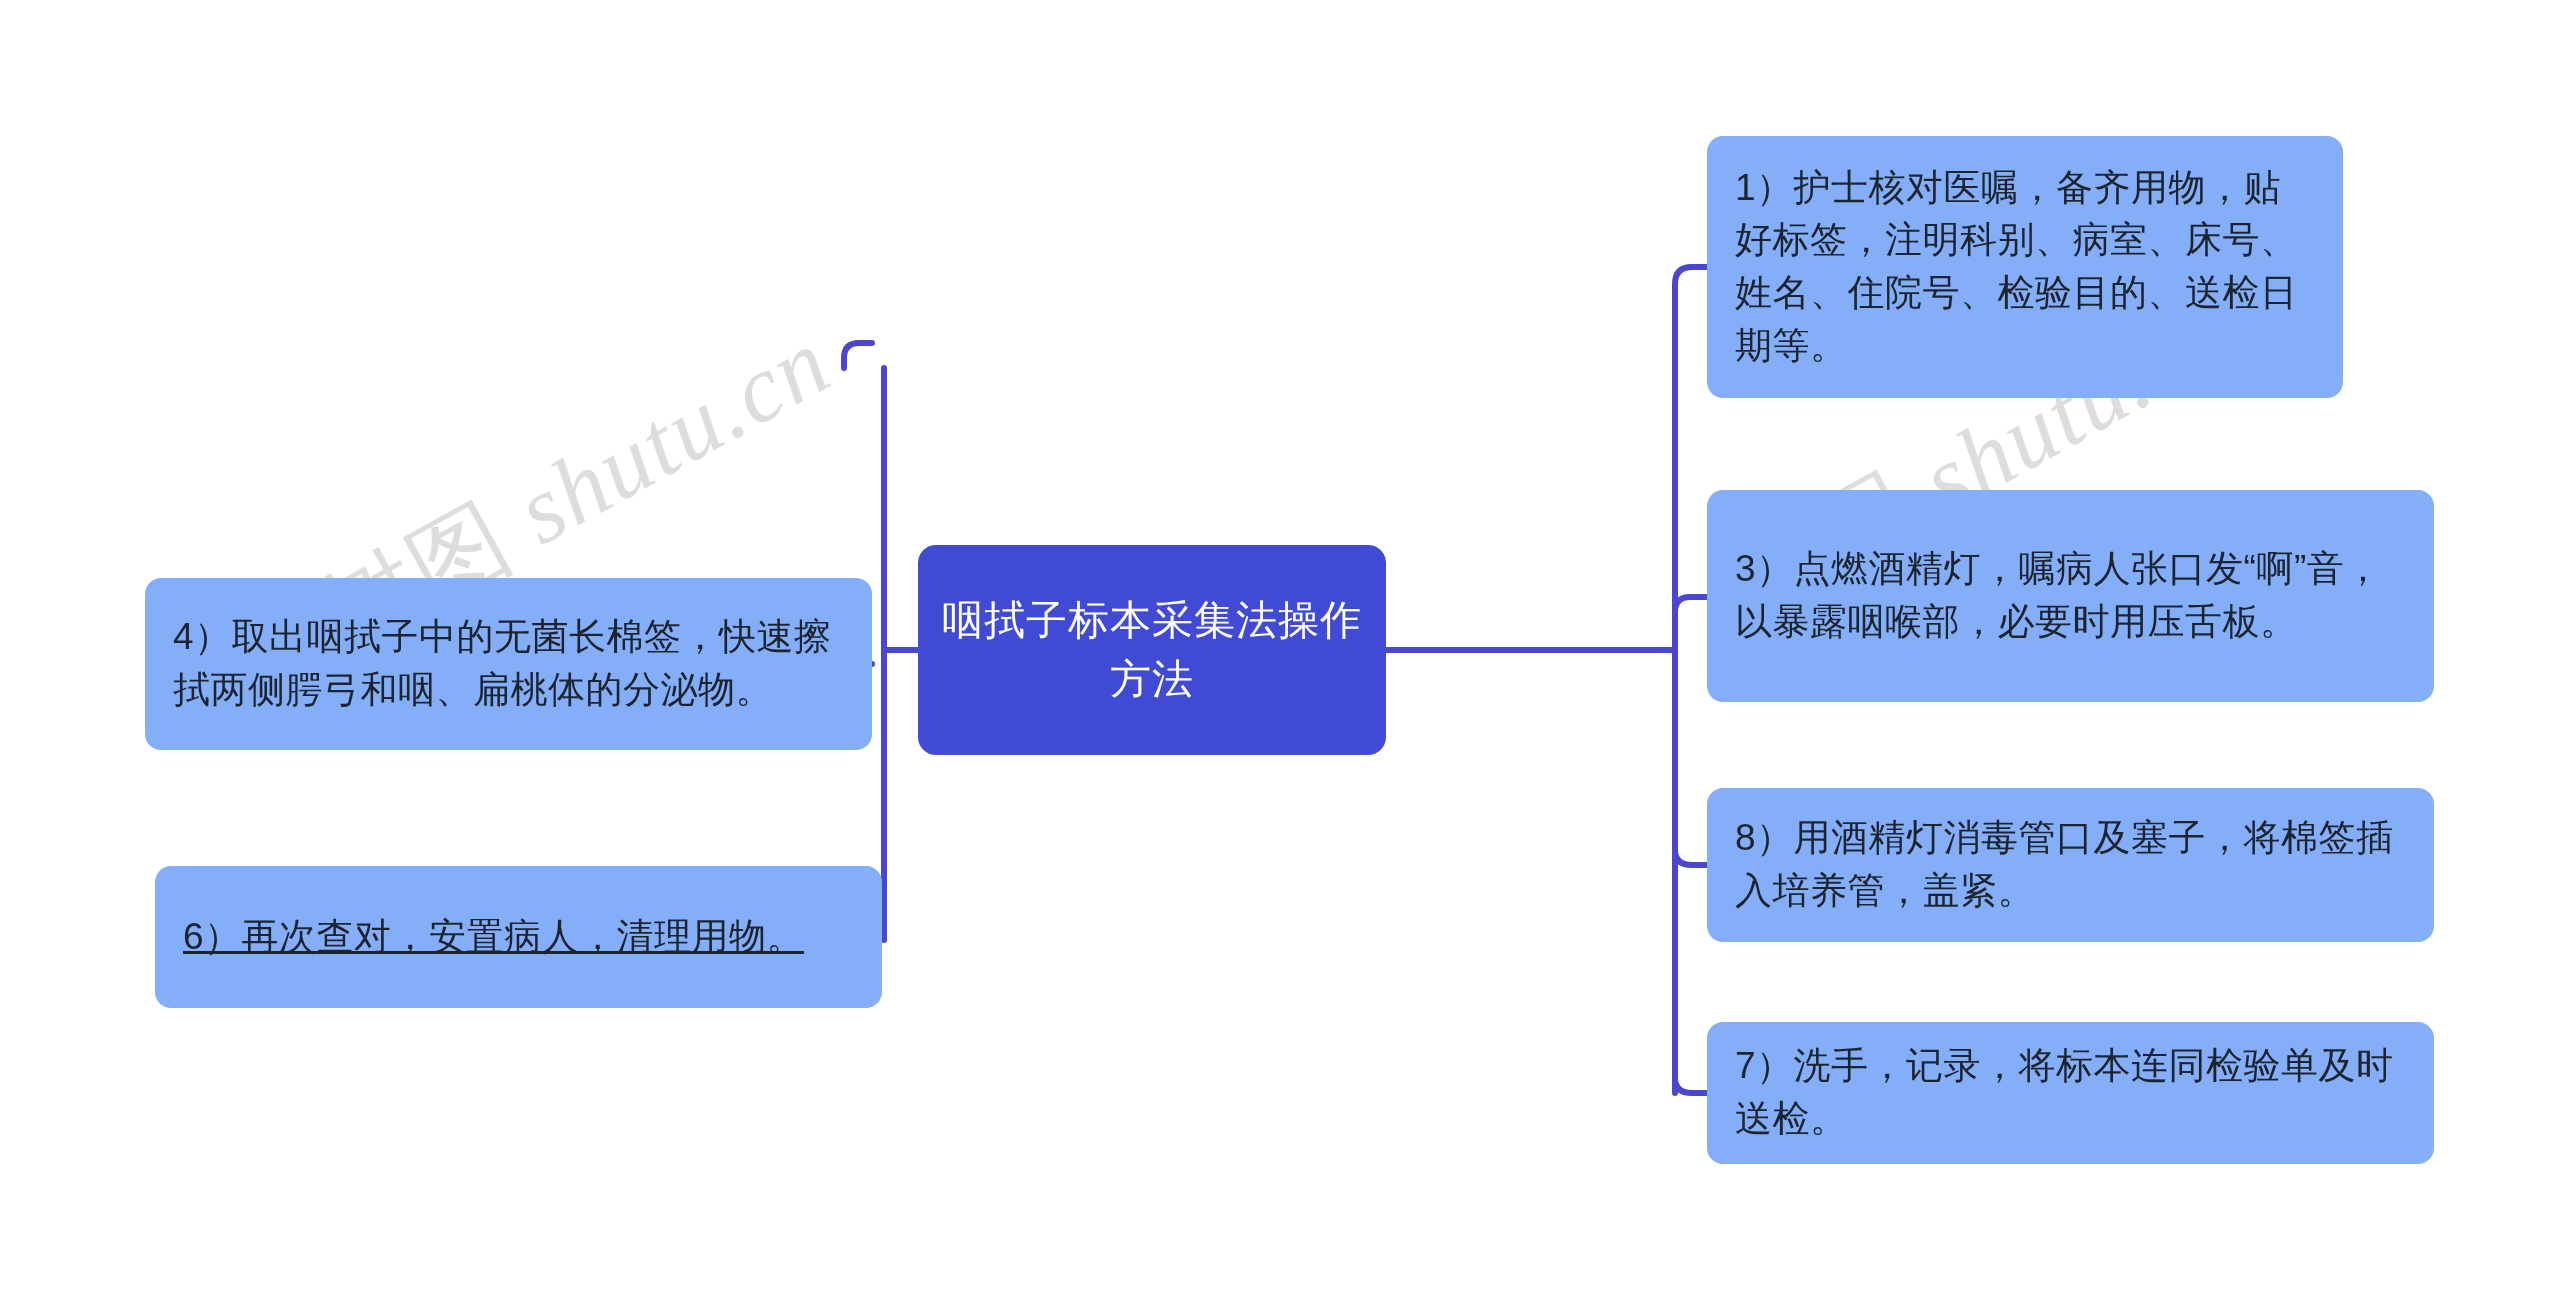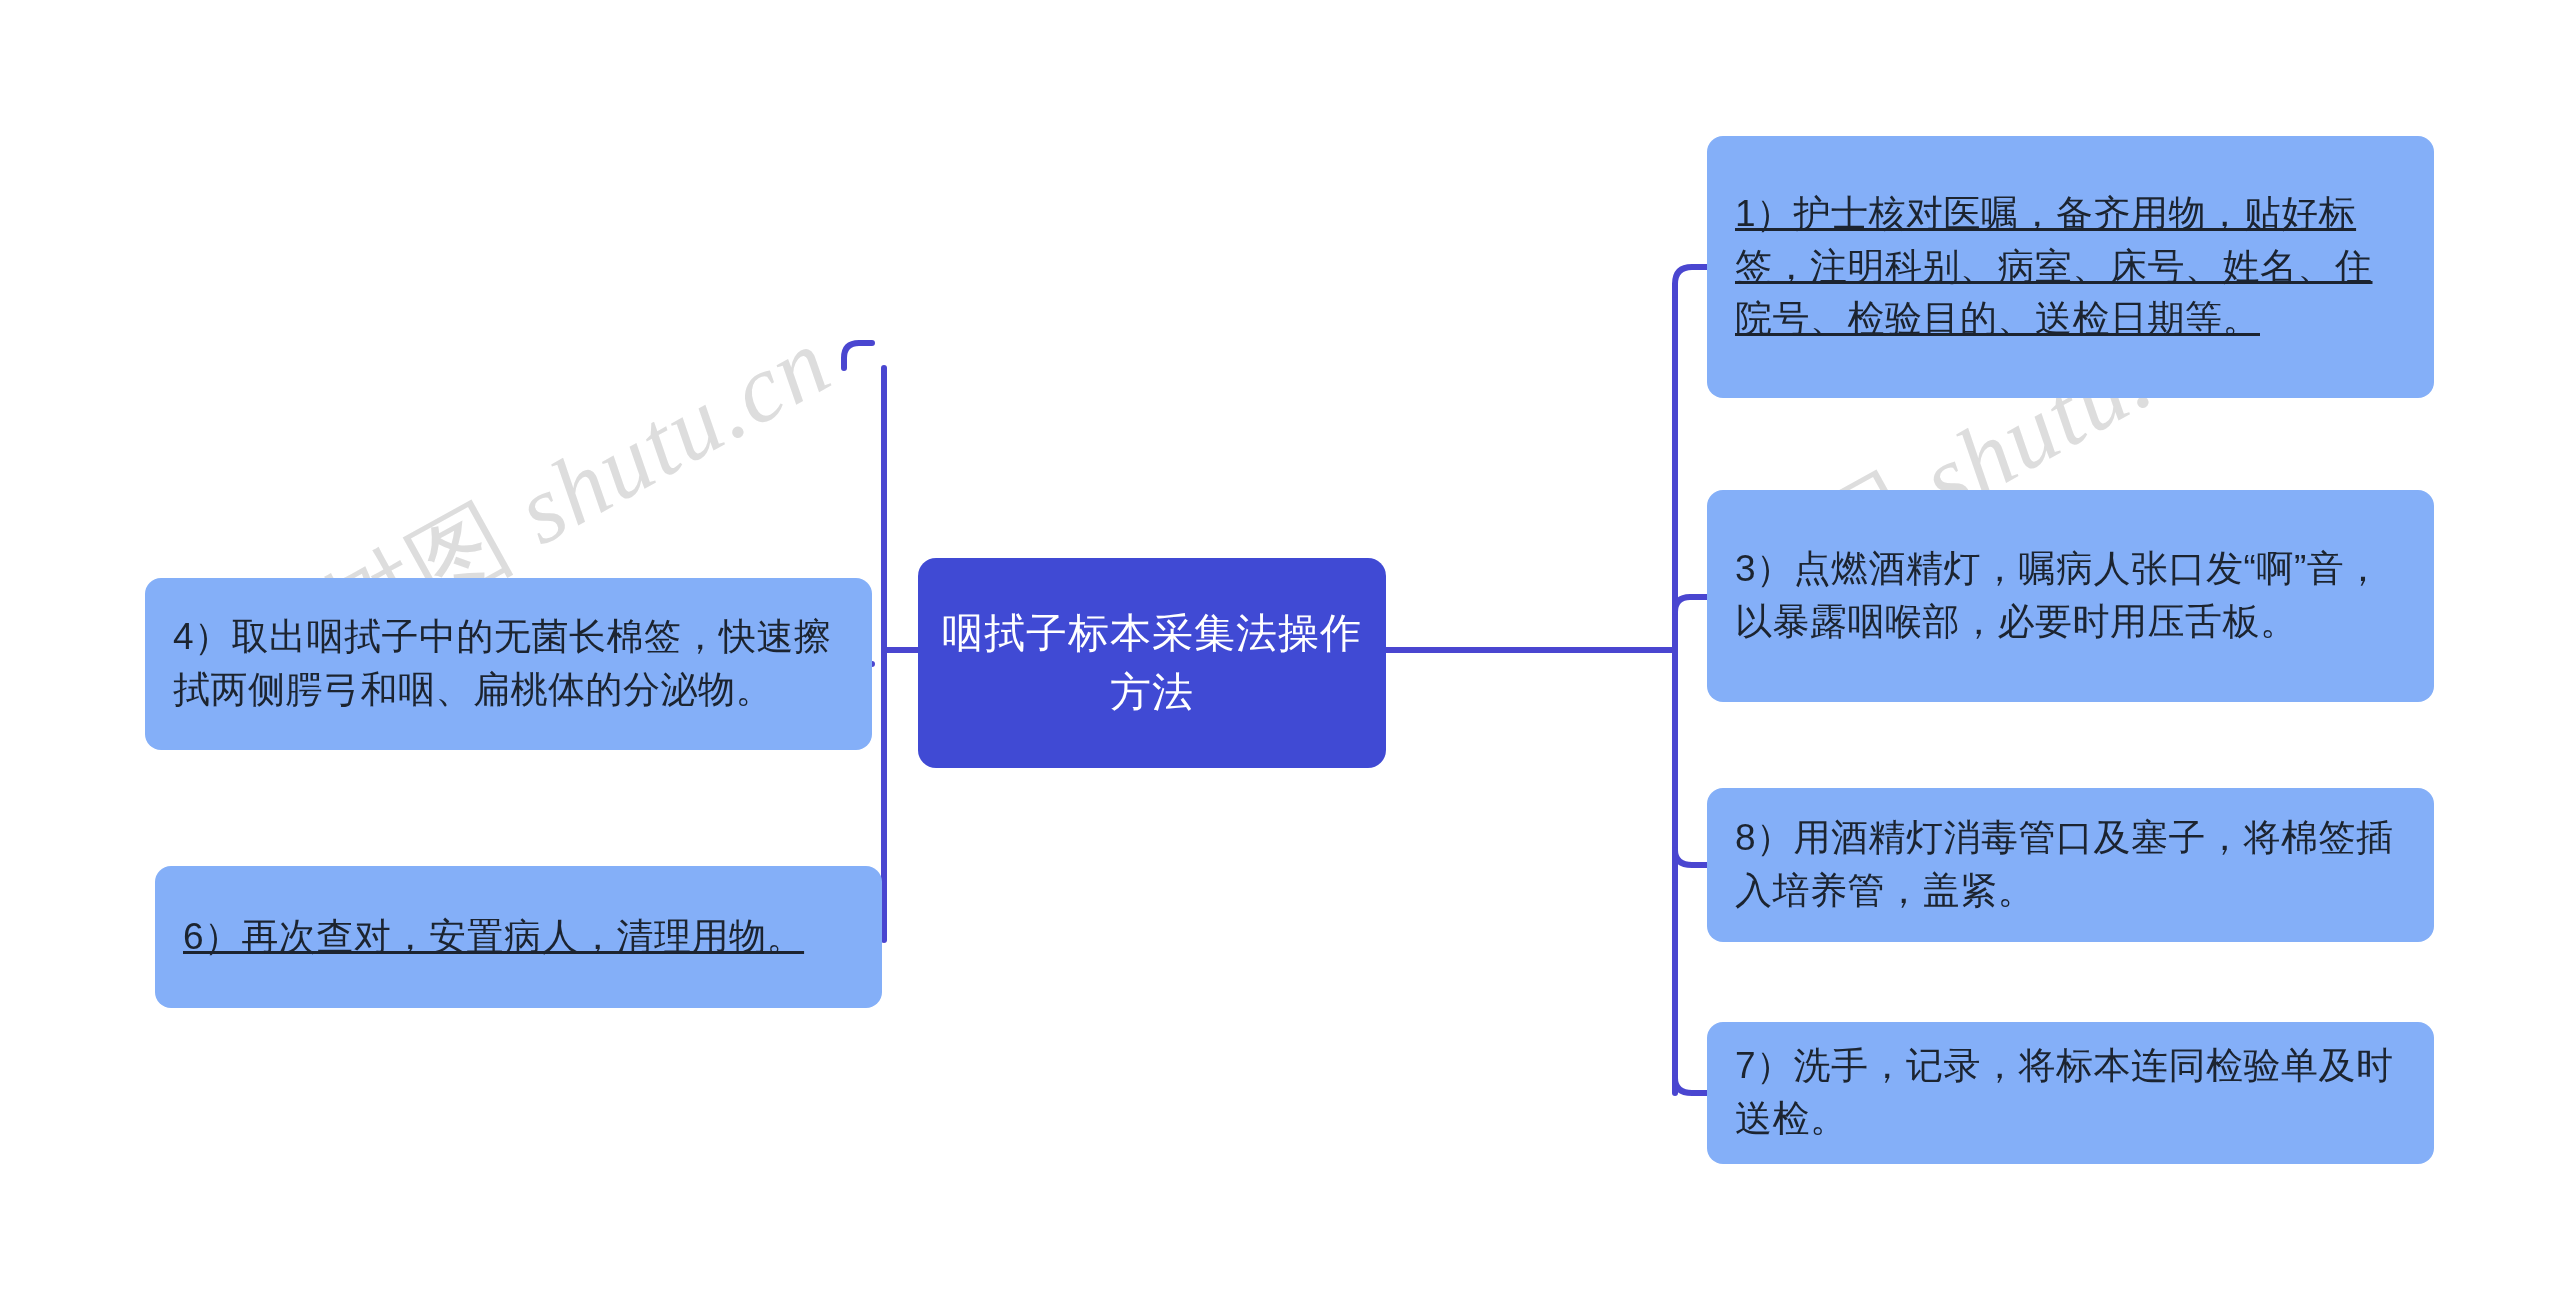--- a/index.html
+++ b/index.html
@@ -76,38 +76,37 @@
     letter-spacing: 0.5px;
     word-break: break-all;
   }
   .root {
     background: #404AD4;
     color: #ffffff;
     justify-content: center;
     text-align: center;
     padding: 16px 22px;
     border-radius: 18px;
-    margin-top: 13px;
   }
   .root .txt {
     font-size: 41px;
     line-height: 1.45;
     letter-spacing: 1px;
   }
 
   
   #node-left-0 { left: 145px; top: 232px; width: 727px; height: 222px; }
   #node-left-1 { left: 145px; top: 578px; width: 727px; height: 172px; }
   #node-left-2 { left: 155px; top: 866px; width: 727px; height: 142px; text-decoration: underline; }
 
   
   #node-root { left: 918px; top: 545px; width: 468px; height: 210px; }
 
   
-  #node-right-0 { left: 1707px; top: 136px; width: 727px; height: 262px; text-decoration: underline; }
+  #node-right-0 { left: 1707px; top: 136px; width: 636px; height: 262px; }
   #node-right-1 { left: 1707px; top: 490px; width: 727px; height: 212px; }
   #node-right-2 { left: 1707px; top: 788px; width: 727px; height: 154px; }
   #node-right-3 { left: 1707px; top: 1022px; width: 727px; height: 142px; }
 </style>
 </head>
 <body>
 
 <div id="canvas">
 
   <div class="watermark wm-1">

